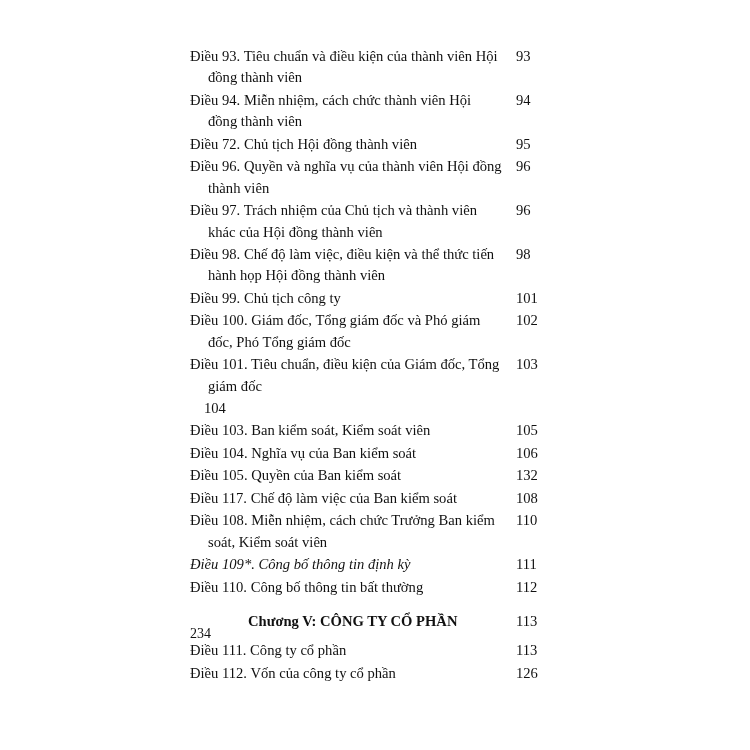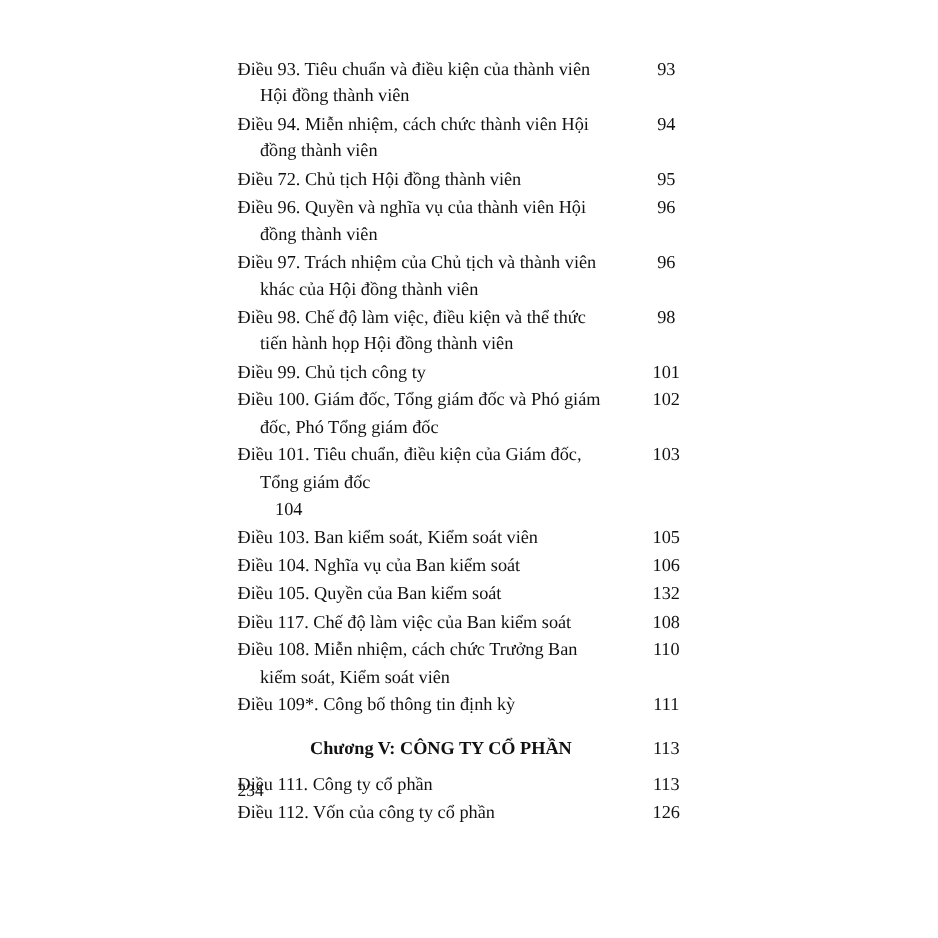--- a/index.html
+++ b/index.html
@@ -36,25 +36,26 @@
   .entry .label {
     flex: 0 1 auto;
     max-width: 300px;
     text-indent: 0;
     padding-left: 18px;
     text-indent: -18px;
   }
   .entry .page-no {
     flex: 0 0 auto;
     width: 34px;
-    text-align: center;
-    margin-left: 24px;
+    text-align: left;
+    margin-left: 14px;
     white-space: nowrap;
   }
   .entry.italic .label {
+    font-style: italic;
   }
   .entry.chapter {
     margin-top: 13px;
     margin-bottom: 8px;
   }
   .entry.chapter .label {
     font-weight: bold;
     padding-left: 58px;
     text-indent: 0;
   }
@@ -129,20 +130,24 @@
         <div class="page-no">108</div>
       </div>
       <div class="entry">
         <div class="label">Điều 108. Miễn nhiệm, cách chức Trưởng Ban kiểm soát, Kiểm soát viên</div>
         <div class="page-no">110</div>
       </div>
       <div class="entry italic">
         <div class="label">Điều 109*. Công bố thông tin định kỳ</div>
         <div class="page-no">111</div>
       </div>
+      <div class="entry">
+        <div class="label">Điều 110. Công bố thông tin bất thường</div>
+        <div class="page-no">112</div>
+      </div>
       <div class="entry chapter">
         <div class="label">Chương V: CÔNG TY CỔ PHẦN</div>
         <div class="page-no">113</div>
       </div>
       <div class="entry">
         <div class="label">Điều 111. Công ty cổ phần</div>
         <div class="page-no">113</div>
       </div>
       <div class="entry">
         <div class="label">Điều 112. Vốn của công ty cổ phần</div>

